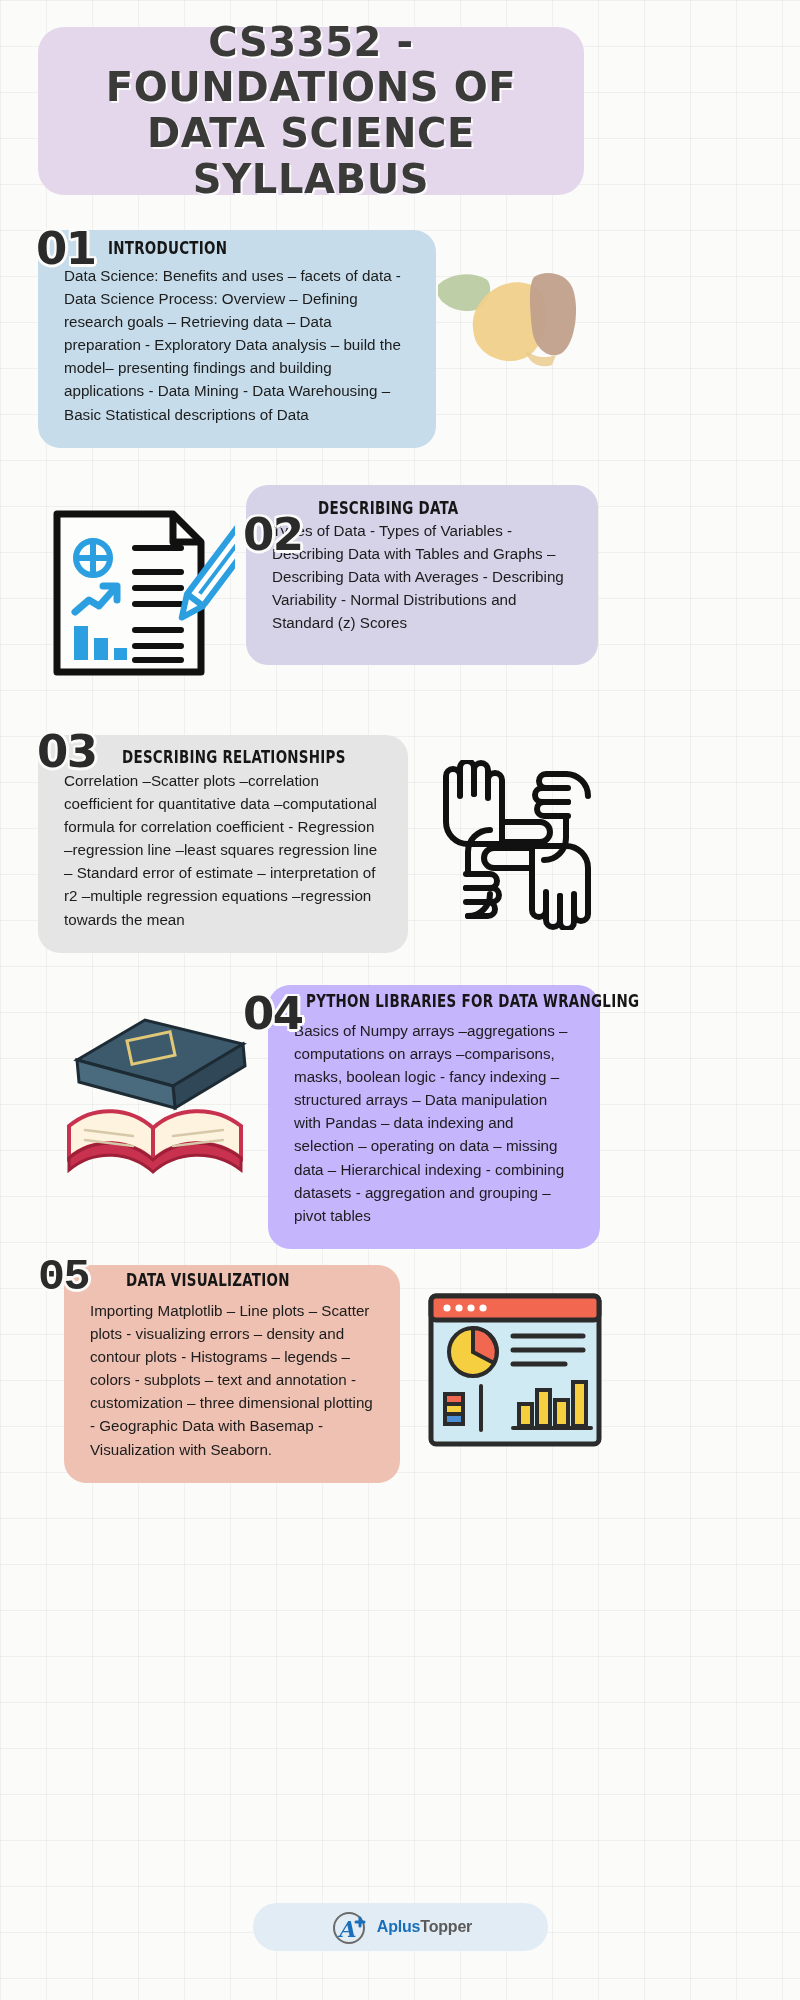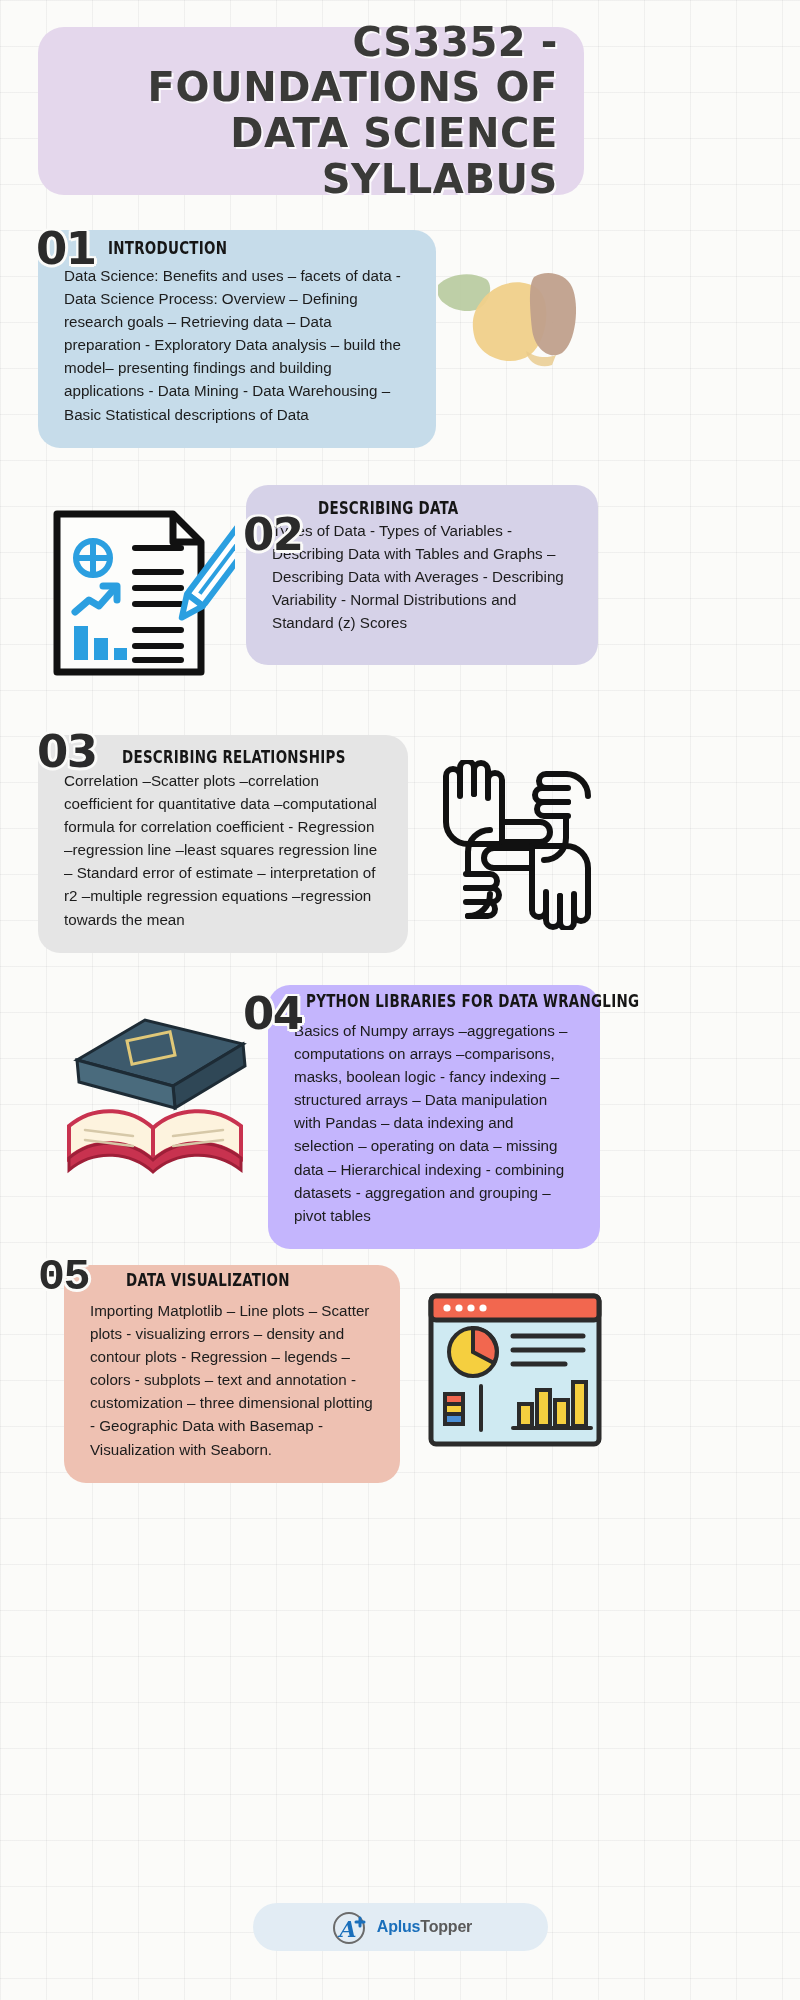--- a/index.html
+++ b/index.html
@@ -45,21 +45,21 @@
     justify-content: center;
     padding: 6px 26px;
   }
   #header-title {
     font-family: "DejaVu Sans", sans-serif;
     font-weight: bold;
     font-size: 40px;
     line-height: 1.14;
     letter-spacing: 0.6px;
     color: #3a3a38;
-    text-align: right;
+    text-align: center;
     text-transform: uppercase;
     text-shadow: 2px 2px 0 rgba(255,255,255,0.85);
   }
 
   
   .card {
     position: absolute;
     border-radius: 22px;
     padding: 34px 26px 22px 26px;
   }
@@ -260,21 +260,21 @@
     <path d="M14 158 C 40 136, 76 140, 98 160 C 120 140, 158 136, 186 158 L 186 170 C 158 148, 120 152, 98 172 C 76 152, 40 148, 14 170 Z" fill="#c8324f" stroke="#9e1f38" stroke-width="3"></path>
     <g stroke="#d6c8a8" stroke-width="2.5" stroke-linecap="round">
       <line x1="30" y1="130" x2="78" y2="136"></line>
       <line x1="30" y1="140" x2="78" y2="146"></line>
       <line x1="118" y1="136" x2="168" y2="130"></line>
       <line x1="118" y1="146" x2="168" y2="140"></line>
     </g>
   </svg>
 
   <div class="card" id="card-5">
-    <div class="card-body">Importing Matplotlib – Line plots – Scatter plots - visualizing errors – density and contour plots - Regression – legends – colors - subplots – text and annotation - customization – three dimensional plotting - Geographic Data with Basemap - Visualization with Seaborn.</div>
+    <div class="card-body">Importing Matplotlib – Line plots – Scatter plots - visualizing errors – density and contour plots - Histograms – legends – colors - subplots – text and annotation - customization – three dimensional plotting - Geographic Data with Basemap - Visualization with Seaborn.</div>
   </div>
   <div class="num" id="num-5">05</div>
   <div class="sec-title" id="title-5">DATA VISUALIZATION</div>
 
   <svg class="illus" id="illus-dash" viewBox="0 0 180 160">
     <rect x="6" y="6" width="168" height="148" rx="5" fill="#cfeaf2" stroke="#2b2b2b" stroke-width="5"></rect>
     <rect x="6" y="6" width="168" height="24" rx="5" fill="#f2674f" stroke="#2b2b2b" stroke-width="5"></rect>
     <g fill="#ffffff">
       <circle cx="22" cy="18" r="3.6"></circle>
         <circle cx="34" cy="18" r="3.6"></circle>

